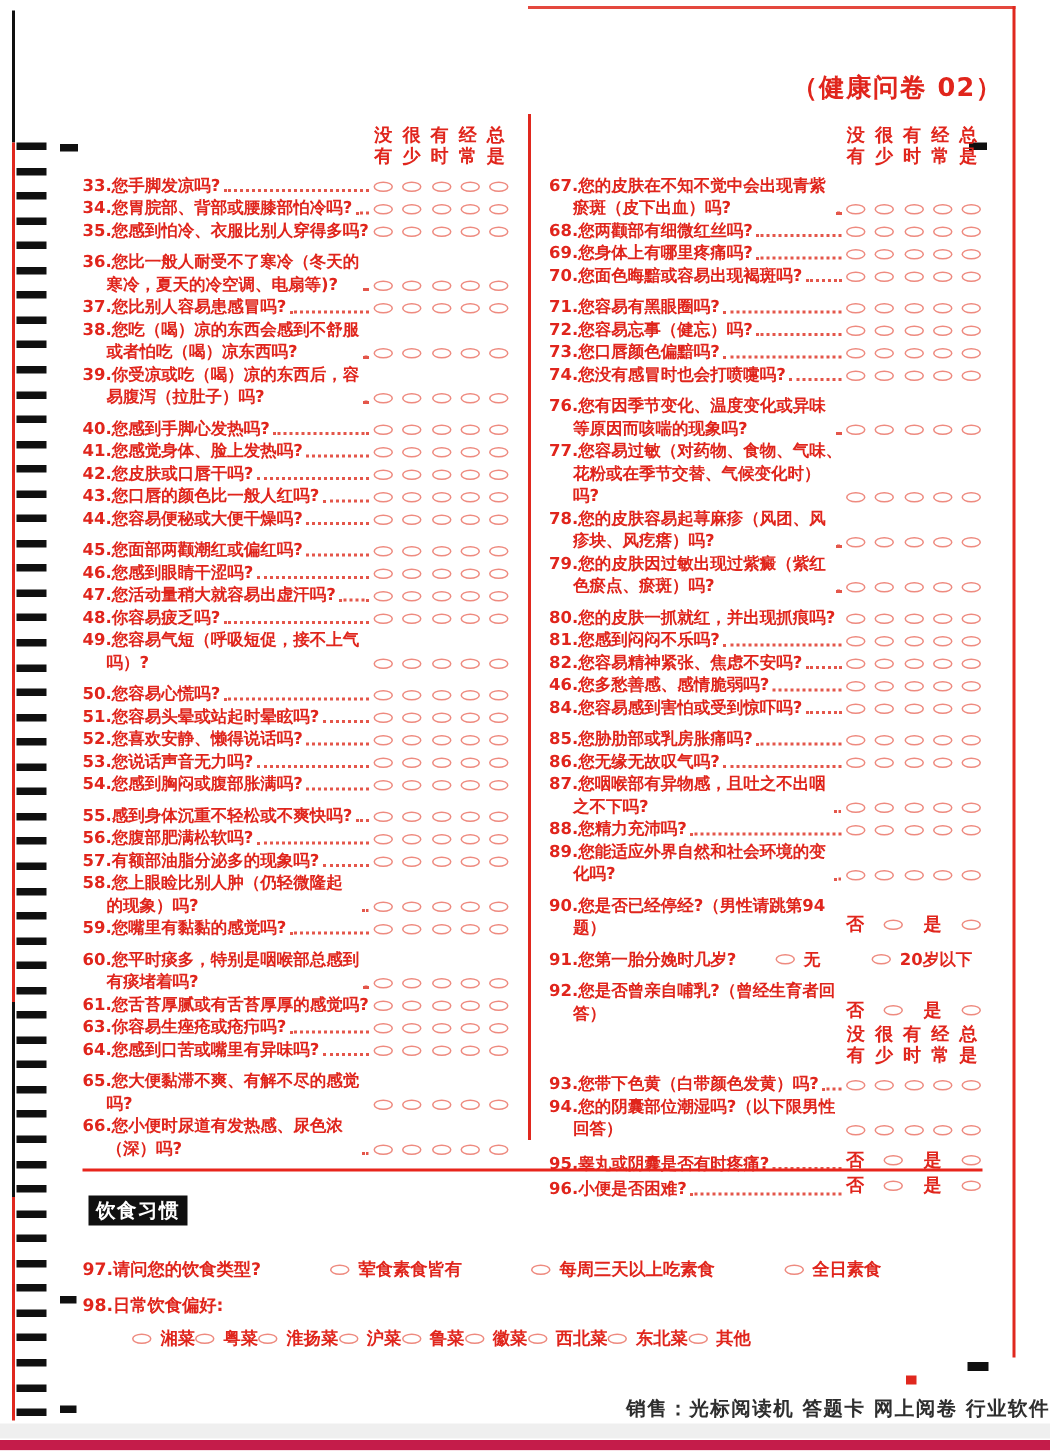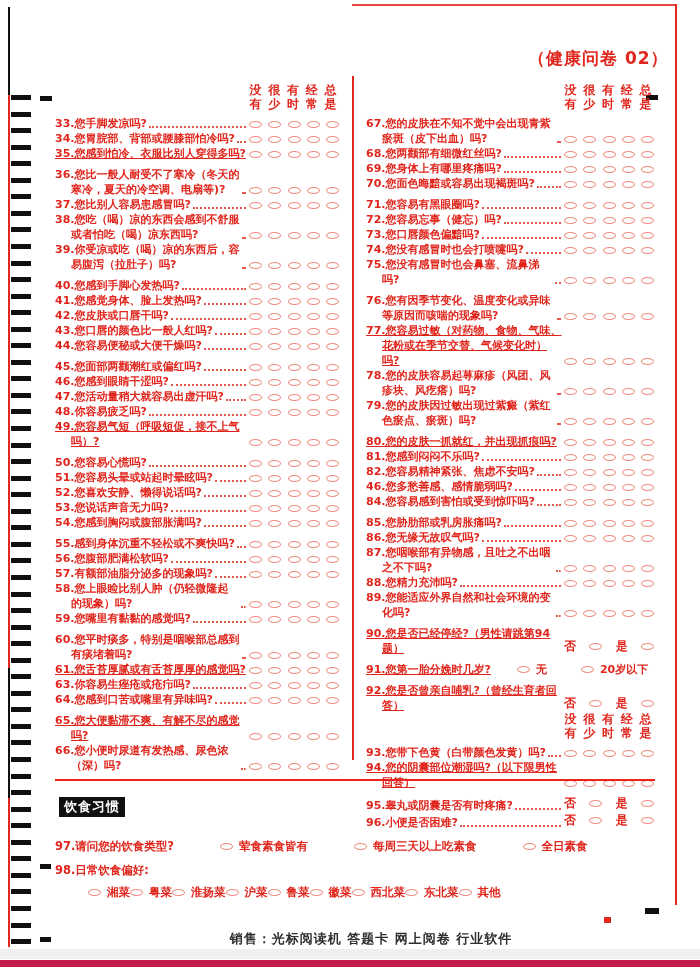--- a/index.html
+++ b/index.html
@@ -26,21 +26,21 @@
 
   .scale-header{margin-left:auto;width:92px;font-size:12px;line-height:13.5px;
                 font-weight:bold;color:#e0251c;margin-bottom:5px;}
   .scale-row{display:flex;justify-content:space-between;}
   .scale-cell{width:17px;text-align:center;}
 
   .group{margin-bottom:6px;}
   .q-row{display:flex;align-items:flex-end;font-weight:bold;font-size:11px;
          line-height:15px;color:#e0251c;}
   .qtext{max-width:calc(100% - 98px);padding-left:16px;text-indent:-16px;}
-  .qtext.wide{max-width:100%;text-decoration:underline;}
+  .qtext.wide{max-width:100%;}
   .leader{flex:1 1 6px;min-width:4px;border-bottom:2px dotted #e4564a;margin:0 3px 3px 2px;}
   .bubbles{margin-left:auto;flex:0 0 90px;display:flex;justify-content:space-between;
            align-items:center;padding-bottom:3px;}
   .bubble{width:13px;height:7px;border:1.4px solid #ee8a7f;border-radius:50%;
           box-sizing:border-box;background:#fff;}
   .yn{margin-left:auto;flex:0 0 90px;display:flex;align-items:center;
       justify-content:space-between;padding-bottom:2px;font-size:12px;}
   .opt{display:inline-flex;align-items:center;gap:6px;white-space:nowrap;}
   .choice-row2{display:flex;justify-content:space-between;padding:0 10px 0 20px;
                font-weight:bold;font-size:11px;line-height:15px;}
@@ -50,21 +50,21 @@
   .section-title{position:absolute;left:59px;top:797px;background:#101010;color:#ffffff;
                  font-weight:bold;font-size:13px;padding:1px 5px;letter-spacing:1px;}
   .diet-row{position:absolute;display:flex;align-items:center;color:#e0251c;
             font-weight:bold;font-size:11.5px;}
   #q97-row{left:55px;top:839px;width:580px;}
   #q97-row .opt{margin-left:46px;}
   #q98-label{left:55px;top:863px;}
   #q98-row{left:88px;top:885px;width:552px;justify-content:flex-start;}
 
   
-  .footer{position:absolute;left:0;right:0;top:930px;text-align:center;color:#2e2e2e;
+  .footer{position:absolute;left:0;right:0;top:930px;text-align:right;color:#2e2e2e;
           font-size:13px;font-weight:bold;letter-spacing:1px;padding-left:42px;}
   .gray-band{position:absolute;left:0;top:949px;width:700px;height:10px;background:#ebebeb;opacity:.8;}
   .bottom-bar{position:absolute;left:0;top:960px;width:700px;height:7px;background:#c41c4a;}
 </style>
 </head>
 <body>
 
 <div class="page">
 
   <div class="vseg" style="left:8px;top:7px;height:88px;background:#101010;"></div>
@@ -633,31 +633,20 @@
           <div class="qtext">74.您没有感冒时也会打喷嚏吗?</div>
           <div class="leader"></div>
           <div class="bubbles">
             <span class="bubble"></span>
             <span class="bubble"></span>
             <span class="bubble"></span>
             <span class="bubble"></span>
             <span class="bubble"></span>
           </div>
         </div>
-        <div class="q-row">
-          <div class="qtext">75.您没有感冒时也会鼻塞、流鼻涕吗?</div>
-          <div class="leader"></div>
-          <div class="bubbles">
-            <span class="bubble"></span>
-            <span class="bubble"></span>
-            <span class="bubble"></span>
-            <span class="bubble"></span>
-            <span class="bubble"></span>
-          </div>
-        </div>
       </div>
       <div class="group">
         <div class="q-row">
           <div class="qtext">76.您有因季节变化、温度变化或异味等原因而咳喘的现象吗?</div>
           <div class="leader"></div>
           <div class="bubbles">
             <span class="bubble"></span>
             <span class="bubble"></span>
             <span class="bubble"></span>
             <span class="bubble"></span>

